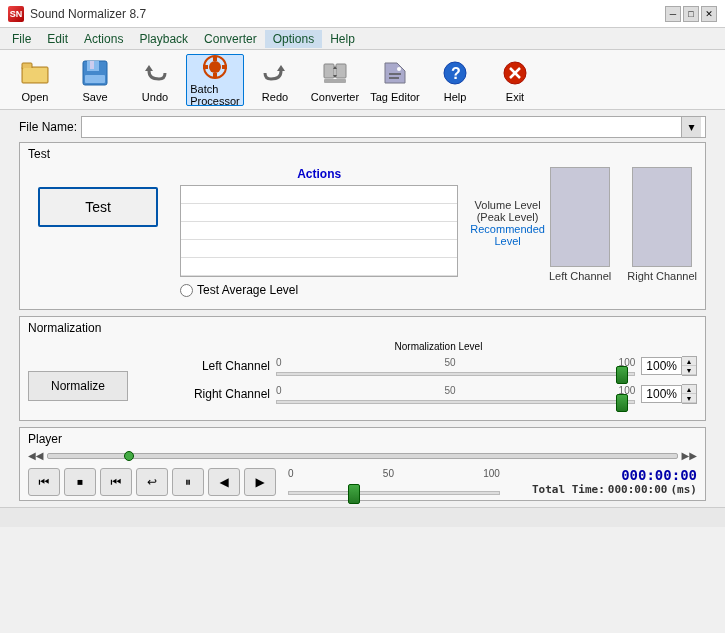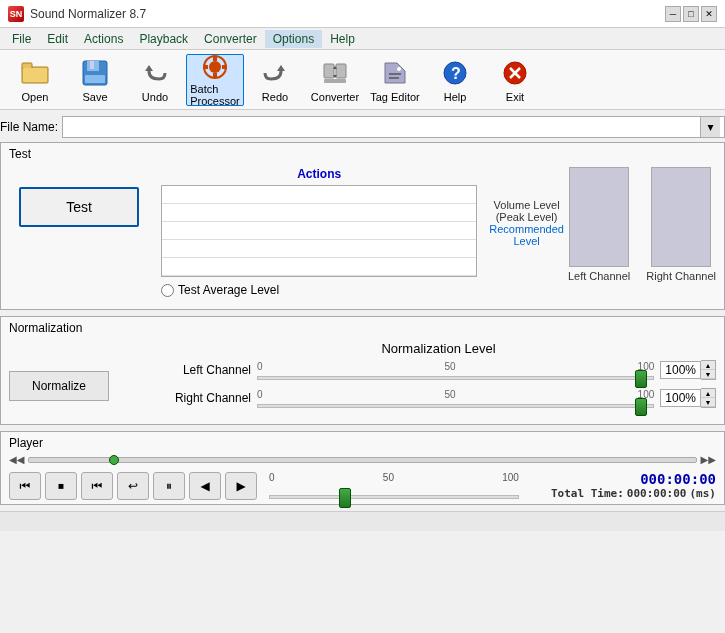--- a/index.html
+++ b/index.html
@@ -87,21 +87,21 @@
     }
     .tool-btn.active { border-color: #0078d7; background: #cce4ff; }
     .tool-icon {
       width: 32px; height: 32px;
       display: flex; align-items: center; justify-content: center;
       margin-bottom: 2px;
     }
     
     .content {
       background: #f0f0f0;
-      padding: 6px 0;
+      padding: 6px 19px;
     }
     
     .file-name-row {
       display: flex;
       align-items: center;
       margin-bottom: 4px;
       gap: 4px;
     }
     .file-name-label {
       font-size: 12px;
@@ -237,21 +237,21 @@
       border: 1px solid #aaa;
       background: #e8e8e8;
       font-size: 12px;
       cursor: pointer;
     }
     .sliders-area {
       flex: 1;
     }
     .norm-title {
       text-align: center;
-      font-size: 13px;
+      font-size: 10px;
       margin-bottom: 4px;
     }
     .slider-row {
       display: flex;
       align-items: center;
       margin-bottom: 8px;
       gap: 6px;
     }
     .slider-label {
       width: 90px;

